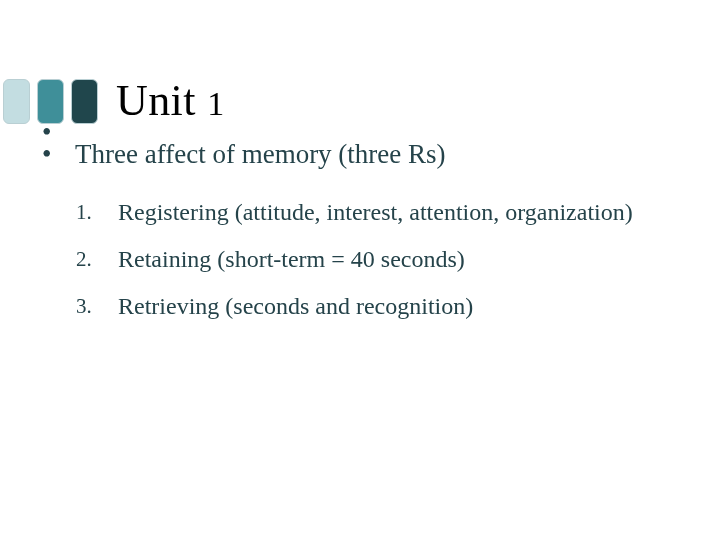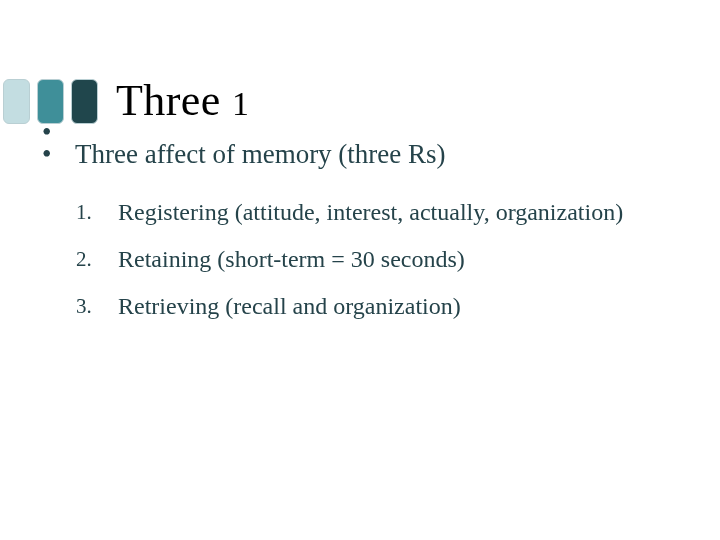--- a/index.html
+++ b/index.html
@@ -123,49 +123,49 @@
 <body>
 
 <div id="slide">
 
   <div id="title-bar">
 
     <div class="swatch" id="swatch-1"></div>
     <div class="swatch" id="swatch-2"></div>
     <div class="swatch" id="swatch-3"></div>
 
-    <h1 id="slide-title"><span>Three</span> <span class="numeral">1</span></h1>
+    <h1 id="slide-title"><span>Unit</span> <span class="numeral">1</span></h1>
 
   </div>
 
   <div id="body-content">
 
     <div class="bullet-item" id="bullet-1">
       <span class="bullet-mark">•</span>
     </div>
 
     <div class="bullet-item" id="bullet-2">
       <span class="bullet-mark">•</span>
       <span class="bullet-text">Three affect of memory (three Rs)</span>
     </div>
 
     <ol class="numbered-list">
 
       <li class="numbered-item">
         <span class="item-number">1.</span>
-        <span class="item-text">Registering (attitude, interest, actually, organization)</span>
+        <span class="item-text">Registering (attitude, interest, attention, organization)</span>
       </li>
 
       <li class="numbered-item">
         <span class="item-number">2.</span>
-        <span class="item-text">Retaining (short-term = 30 seconds)</span>
+        <span class="item-text">Retaining (short-term = 40 seconds)</span>
       </li>
 
       <li class="numbered-item">
         <span class="item-number">3.</span>
-        <span class="item-text">Retrieving (recall and organization)</span>
+        <span class="item-text">Retrieving (seconds and recognition)</span>
       </li>
 
     </ol>
 
   </div>
 
 </div>
 
 </body></html>

